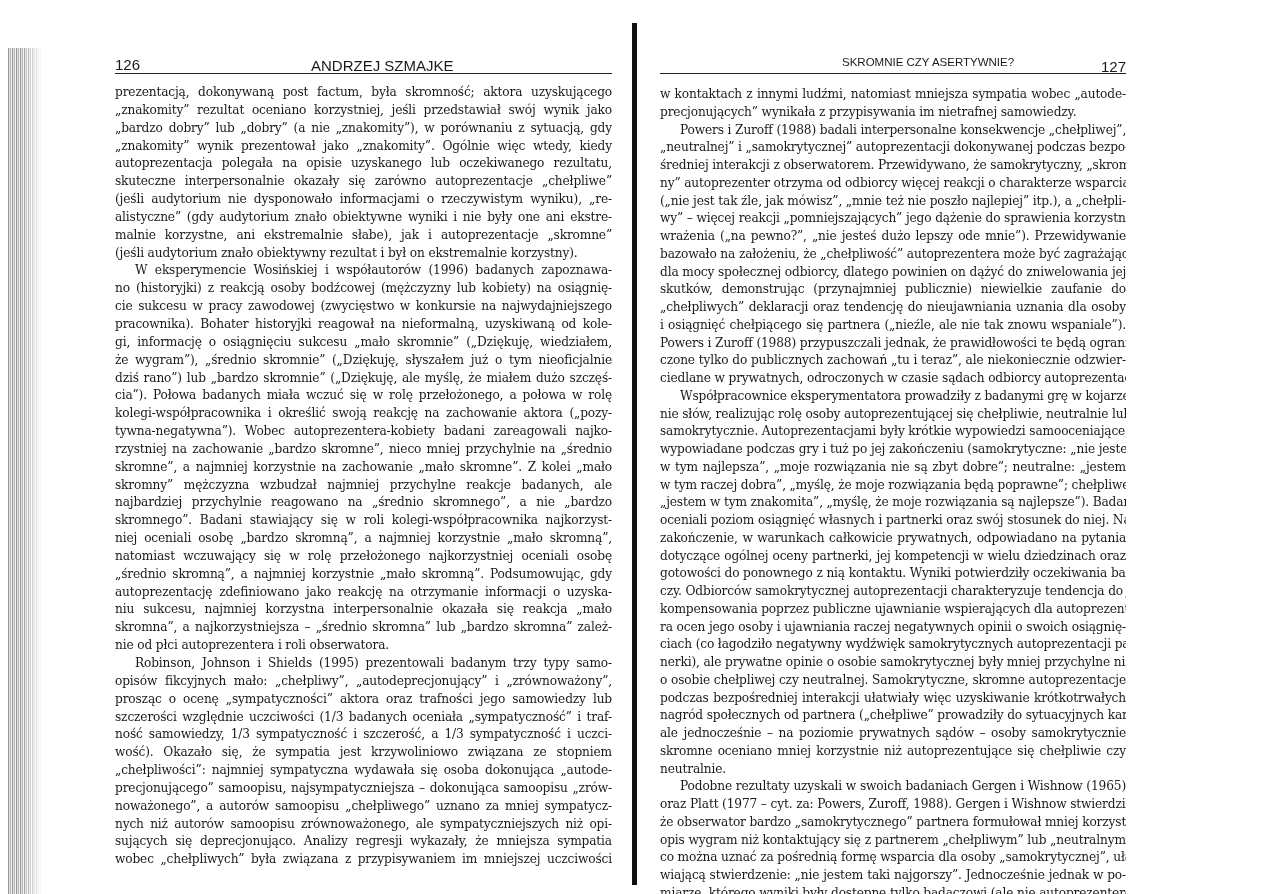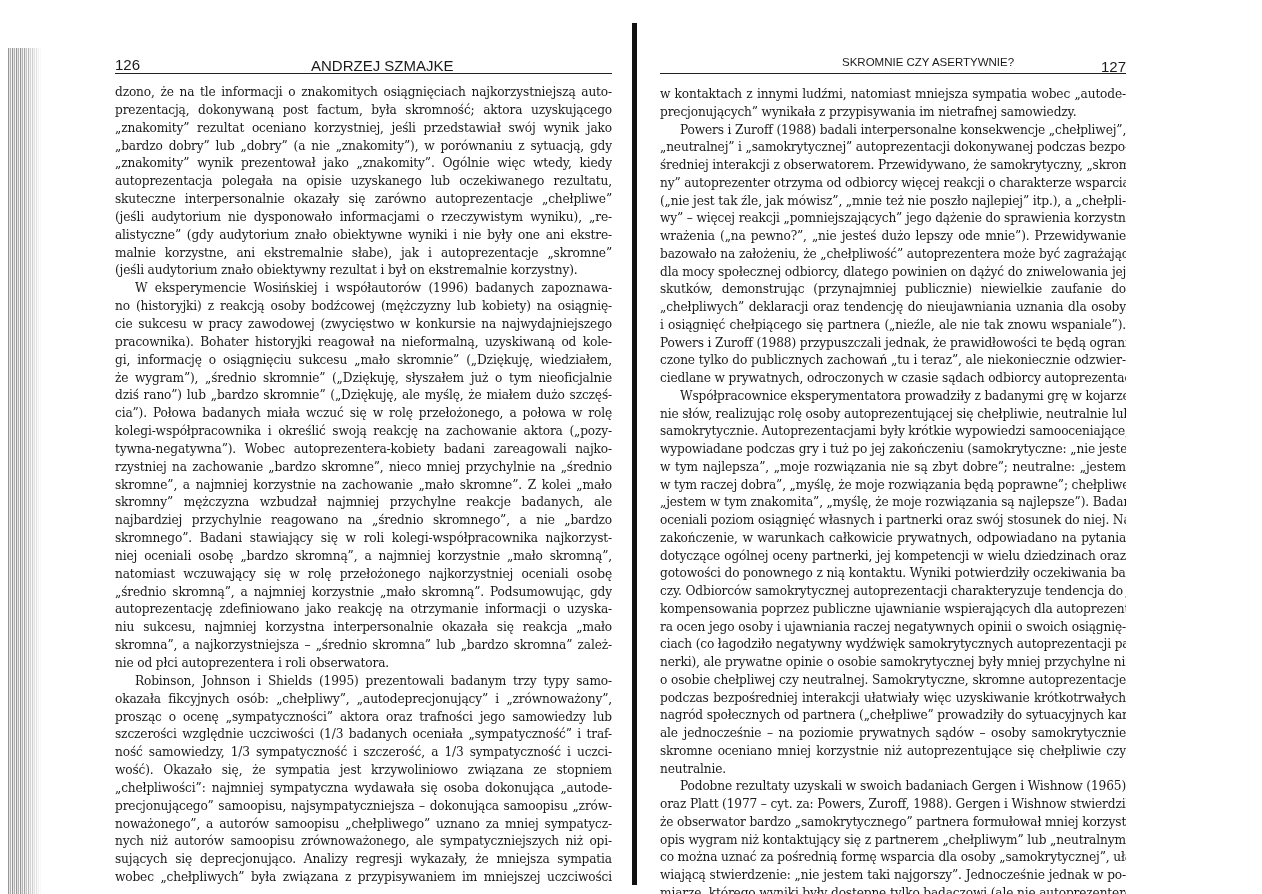--- a/index.html
+++ b/index.html
@@ -44,21 +44,20 @@
 <div class="spread">
   <div class="binding-shadow"></div>
   <div class="gutter-line"></div>
 
   <div class="page left">
     <div class="running-head">
       <span class="folio">126</span>
       <span class="title">ANDRZEJ SZMAJKE</span>
     </div>
     <div class="body-text" id="left-body">
-        <span class="line">dzono, że na tle informacji o znakomitych osiągnięciach najkorzystniejszą auto-</span>
         <span class="line">prezentacją, dokonywaną post factum, była skromność; aktora uzyskującego</span>
         <span class="line">„znakomity” rezultat oceniano korzystniej, jeśli przedstawiał swój wynik jako</span>
         <span class="line">„bardzo dobry” lub „dobry” (a nie „znakomity”), w porównaniu z sytuacją, gdy</span>
         <span class="line">„znakomity” wynik prezentował jako „znakomity”. Ogólnie więc wtedy, kiedy</span>
         <span class="line">autoprezentacja polegała na opisie uzyskanego lub oczekiwanego rezultatu,</span>
         <span class="line">skuteczne interpersonalnie okazały się zarówno autoprezentacje „chełpliwe”</span>
         <span class="line">(jeśli audytorium nie dysponowało informacjami o rzeczywistym wyniku), „re-</span>
         <span class="line">alistyczne” (gdy audytorium znało obiektywne wyniki i nie były one ani ekstre-</span>
         <span class="line">malnie korzystne, ani ekstremalnie słabe), jak i autoprezentacje „skromne”</span>
         <span class="line last">(jeśli audytorium znało obiektywny rezultat i był on ekstremalnie korzystny).</span>
@@ -78,21 +77,21 @@
         <span class="line">najbardziej przychylnie reagowano na „średnio skromnego”, a nie „bardzo</span>
         <span class="line">skromnego”. Badani stawiający się w roli kolegi-współpracownika najkorzyst-</span>
         <span class="line">niej oceniali osobę „bardzo skromną”, a najmniej korzystnie „mało skromną”,</span>
         <span class="line">natomiast wczuwający się w rolę przełożonego najkorzystniej oceniali osobę</span>
         <span class="line">„średnio skromną”, a najmniej korzystnie „mało skromną”. Podsumowując, gdy</span>
         <span class="line">autoprezentację zdefiniowano jako reakcję na otrzymanie informacji o uzyska-</span>
         <span class="line">niu sukcesu, najmniej korzystna interpersonalnie okazała się reakcja „mało</span>
         <span class="line">skromna”, a najkorzystniejsza – „średnio skromna” lub „bardzo skromna” zależ-</span>
         <span class="line last">nie od płci autoprezentera i roli obserwatora.</span>
         <span class="line indent">Robinson, Johnson i Shields (1995) prezentowali badanym trzy typy samo-</span>
-        <span class="line">okazała fikcyjnych osób: „chełpliwy”, „autodeprecjonujący” i „zrównoważony”,</span>
+        <span class="line">opisów fikcyjnych mało: „chełpliwy”, „autodeprecjonujący” i „zrównoważony”,</span>
         <span class="line">prosząc o ocenę „sympatyczności” aktora oraz trafności jego samowiedzy lub</span>
         <span class="line">szczerości względnie uczciwości (1/3 badanych oceniała „sympatyczność” i traf-</span>
         <span class="line">ność samowiedzy, 1/3 sympatyczność i szczerość, a 1/3 sympatyczność i uczci-</span>
         <span class="line">wość). Okazało się, że sympatia jest krzywoliniowo związana ze stopniem</span>
         <span class="line">„chełpliwości”: najmniej sympatyczna wydawała się osoba dokonująca „autode-</span>
         <span class="line">precjonującego” samoopisu, najsympatyczniejsza – dokonująca samoopisu „zrów-</span>
         <span class="line">noważonego”, a autorów samoopisu „chełpliwego” uznano za mniej sympatycz-</span>
         <span class="line">nych niż autorów samoopisu zrównoważonego, ale sympatyczniejszych niż opi-</span>
         <span class="line">sujących się deprecjonująco. Analizy regresji wykazały, że mniejsza sympatia</span>
         <span class="line">wobec „chełpliwych” była związana z przypisywaniem im mniejszej uczciwości</span>

